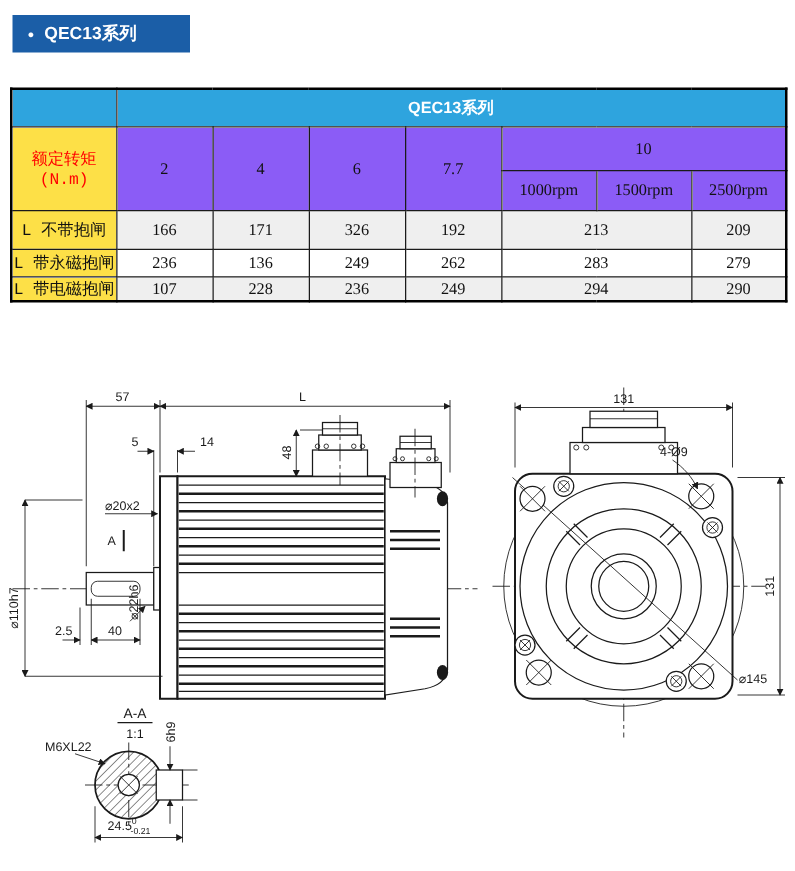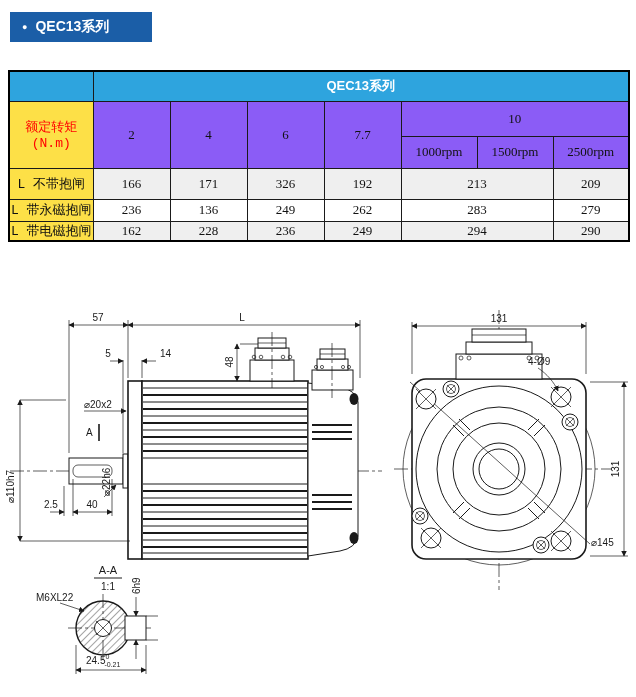--- a/index.html
+++ b/index.html
@@ -92,21 +92,21 @@
         <td class="lbl">L 带永磁抱闸</td>
         <td class="val">236</td>
         <td class="val">136</td>
         <td class="val">249</td>
         <td class="val">262</td>
         <td class="val" colspan="2">283</td>
         <td class="val">279</td>
       </tr>
       <tr class="shade" style="height:20px">
         <td class="lbl">L 带电磁抱闸</td>
-        <td class="val">162</td>
+        <td class="val">107</td>
         <td class="val">228</td>
         <td class="val">236</td>
         <td class="val">249</td>
         <td class="val" colspan="2">294</td>
         <td class="val">290</td>
       </tr>
     </tbody>
   </table>
 
   <div class="drawings">

